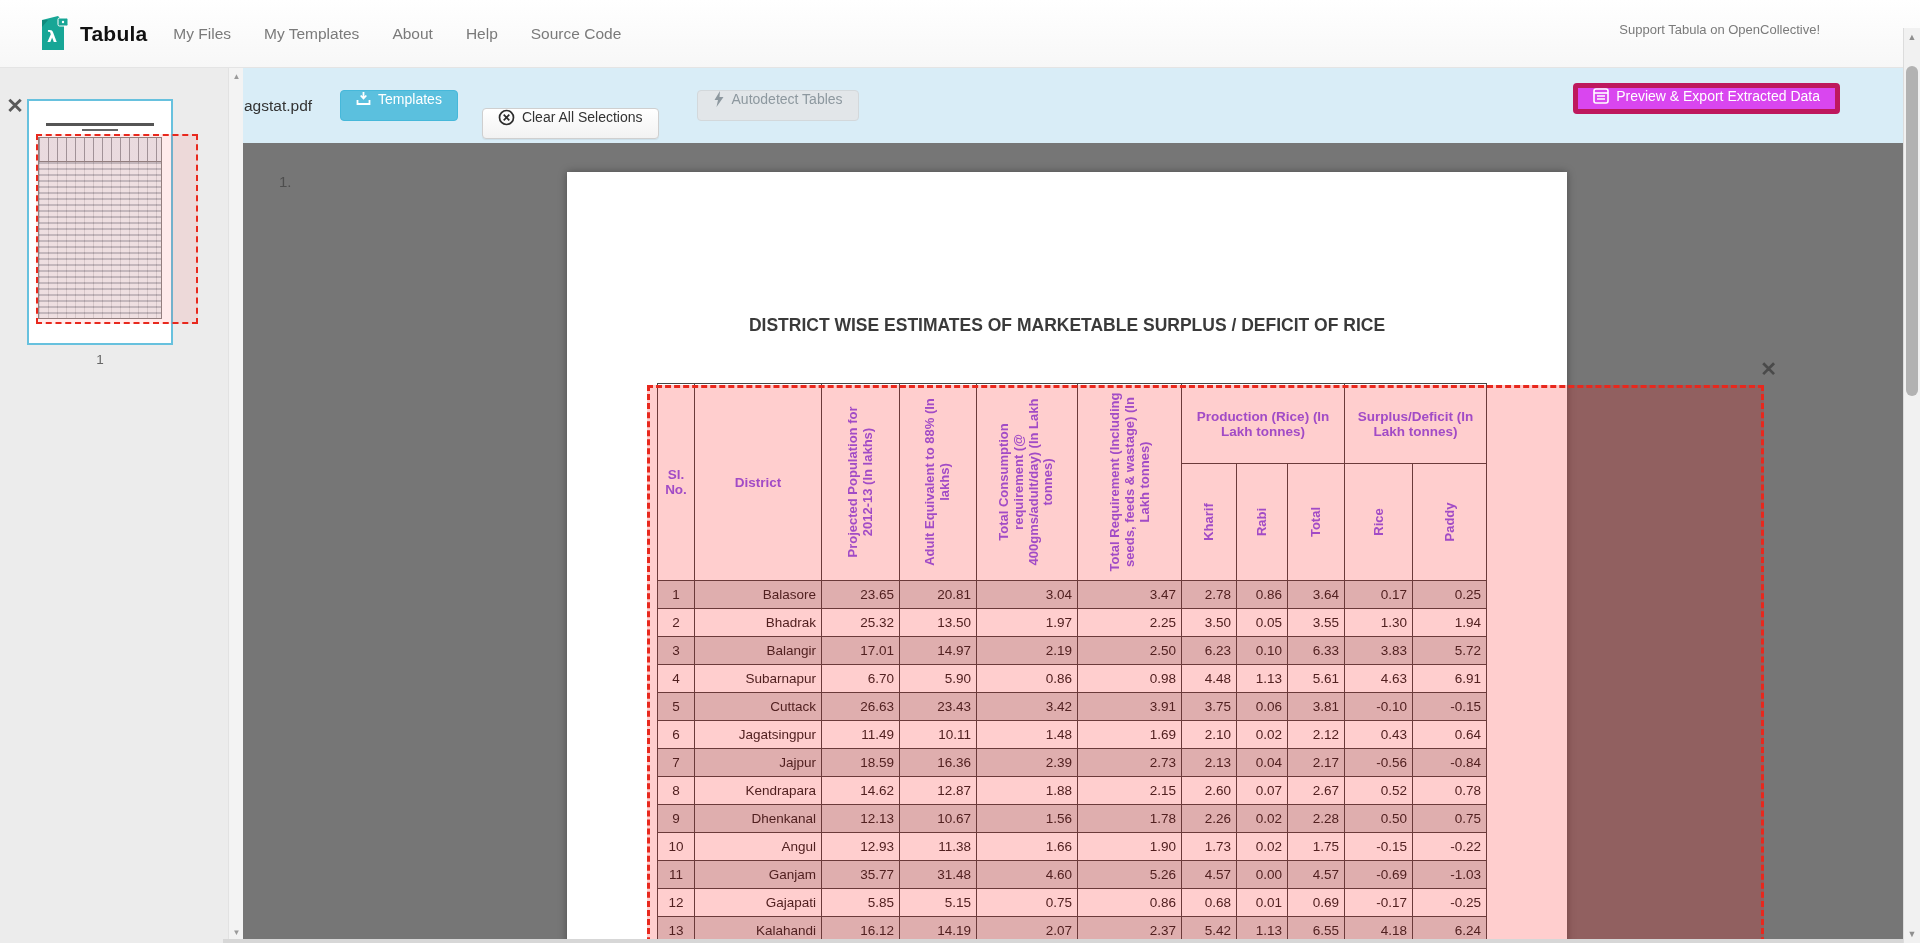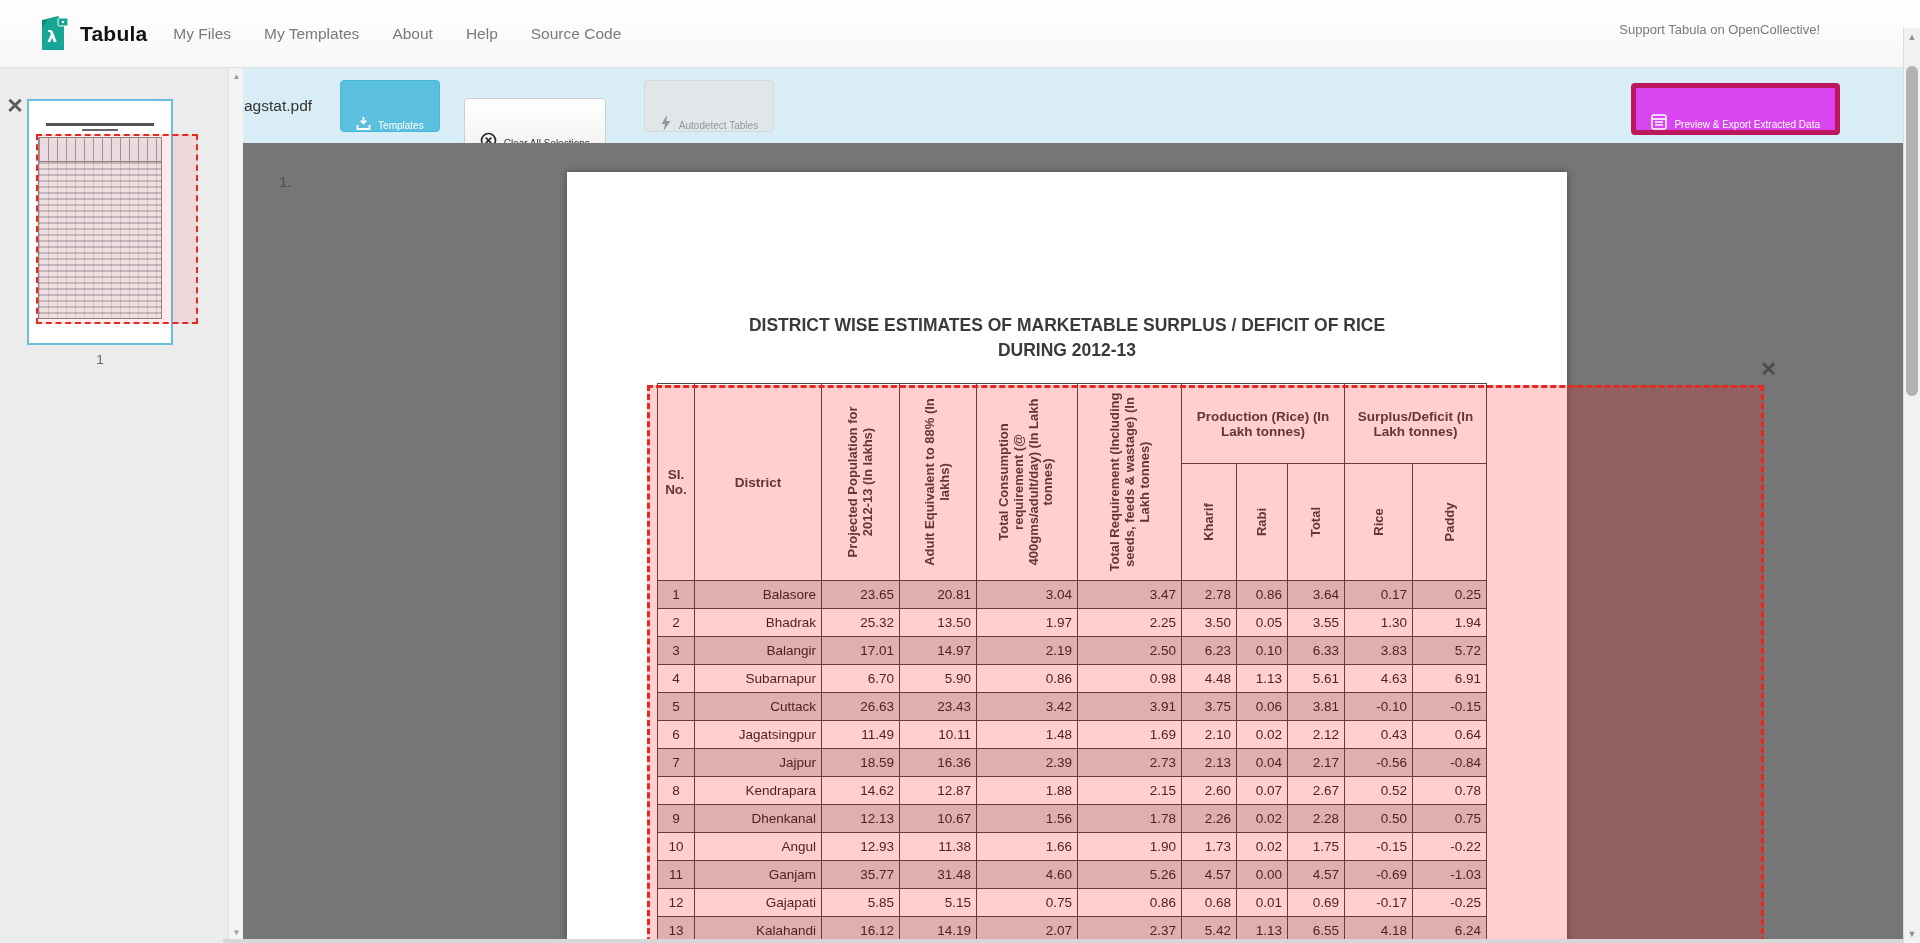--- a/index.html
+++ b/index.html
@@ -13,22 +13,22 @@
   .brand { display:flex; align-items:center; gap:10px; cursor:pointer; }
   .brand-name { font-size:21px; font-weight:bold; color:#111; letter-spacing:0.2px; }
   .nav-items { display:flex; align-items:center; gap:33px; margin-left:26px; }
   .nav-item { font-size:15.5px; color:#7a7a7a; cursor:pointer; }
   .support-link { position:absolute; right:100px; top:22px; font-size:13px; color:#7a7a7a; cursor:pointer; }
 
   
   .toolbar { position:absolute; left:226px; top:68px; width:1677px; height:75px;
     background:#d9edf7; display:flex; align-items:center; padding-left:18px; }
   .filename { font-size:15.5px; color:#333; margin-right:28px; }
-  .btn { height:52px; display:inline-flex; align-items:flex-end; gap:7px; padding:0 15px;
-    border-radius:4px; font-size:10px; cursor:pointer; white-space:nowrap; }
+  .btn { height:31px; display:inline-flex; align-items:flex-start; gap:7px; padding:0 15px;
+    border-radius:4px; font-size:14px; cursor:pointer; white-space:nowrap; }
   .btn-templates { background:#5bc0de; border:1px solid #46b8da; color:#fff; margin-right:24px; }
   .btn-clear { background:linear-gradient(#ffffff,#f2f2f2); border:1px solid #cfcfcf; color:#333;
     box-shadow:0 1px 1px rgba(0,0,0,.06); margin-right:38px;margin-top:36px; }
   .btn-autodetect { background:#e2e6e9; border:1px solid #d3d8db; color:#8d989f; cursor:default; }
   .btn-export { position:absolute; right:63px; top:15px; background:#d946ef; border:5px solid #be185d; color:#fff; }
   .icon { display:inline-flex; align-items:center; }
 
   
   .sidebar { position:absolute; left:0; top:68px; width:243px; height:875px; background:#ececec; }
   .sidebar-close { position:absolute; left:5px; top:28px; width:20px; height:20px;
@@ -58,21 +58,21 @@
   .viewer-page-label { position:absolute; left:36px; top:30px; font-size:15px; color:#4e4e4e; }
   .pdf-page { position:absolute; left:324px; top:29px; width:1000px; height:1200px; background:#fff;
     box-shadow:0 0 8px rgba(0,0,0,.35); }
   .pdf-title { position:absolute; left:0; top:141px; width:100%; text-align:center;
     font-size:17.5px; font-weight:bold; color:#3a3a3a; line-height:25px; }
 
   
   .pdf-table { position:absolute; left:90px; top:211px; border-collapse:collapse; table-layout:fixed;
     width:829px; }
   .pdf-table th, .pdf-table td { border:1px solid #474747; overflow:hidden; }
-  .pdf-table thead th { background:#fff; color:#404040; font-weight:bold; font-size:13.5px; }
+  .pdf-table thead th { background:#fff; color:#8b5cf6; font-weight:bold; font-size:13.5px; }
   .pdf-table thead tr.h1 { height:80px; }
   .pdf-table thead tr.h2 { height:117px; }
   th.vert { position:relative; }
   .vtext { position:absolute; left:50%; top:50%; transform:translate(-50%,-50%) rotate(-90deg);
     font-size:13px; font-weight:bold; line-height:1.14; text-align:center; width:186px; }
   tr.h2 .vtext { width:108px; }
   th.group { font-size:14px; padding:0 8px; }
   .pdf-table tbody tr { height:28px; }
   .pdf-table tbody td { font-size:13.5px; color:#262626; padding:0 5px; background:#fff; }
   .pdf-table tbody tr:nth-child(odd) td { background:#d8d8d8; }
@@ -181,21 +181,20 @@
       <span class="arr-down">▼</span>
     </div>
   </div>
 
   <div class="viewer">
     <span class="viewer-page-label">1.</span>
 
     <div class="pdf-page">
       <div class="pdf-title">
         <div>DISTRICT WISE ESTIMATES OF MARKETABLE SURPLUS / DEFICIT OF RICE</div>
-        <div>DURING 2012-13</div>
       </div>
 
       <table class="pdf-table">
         <colgroup>
           <col style="width:37px">
             <col style="width:127px">
             <col style="width:78px">
             <col style="width:77px">
           <col style="width:101px">
             <col style="width:104px">

